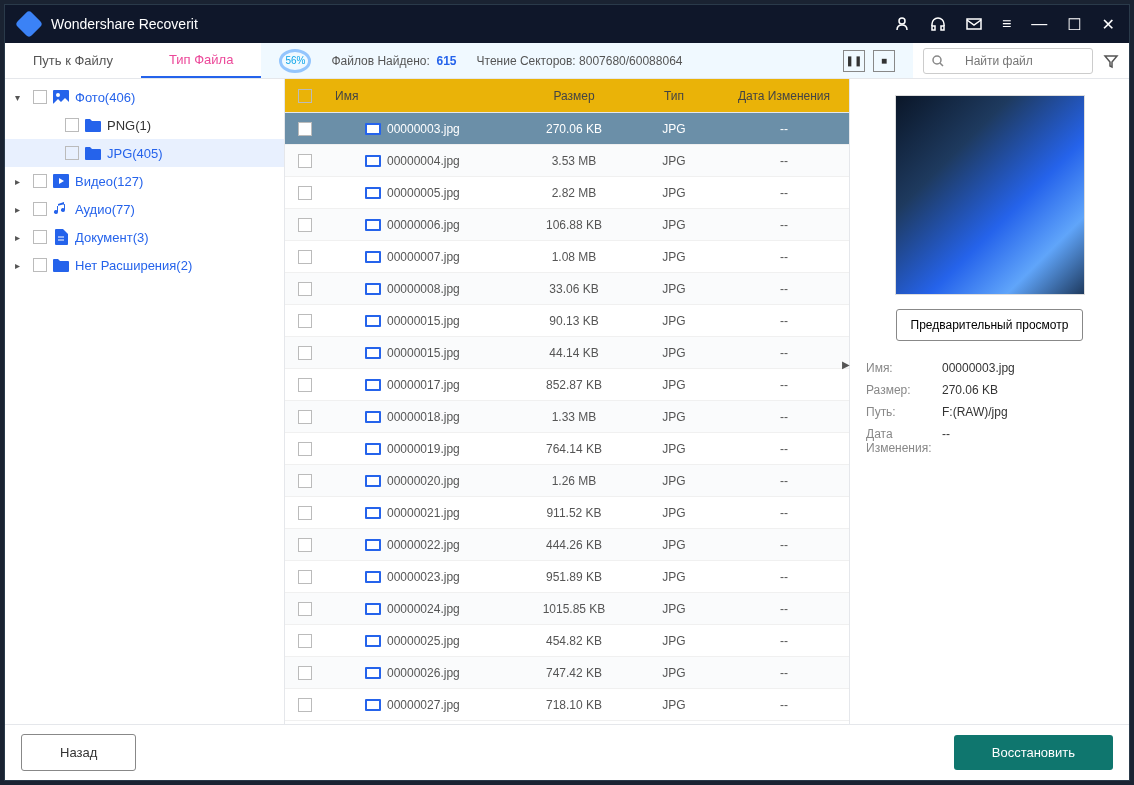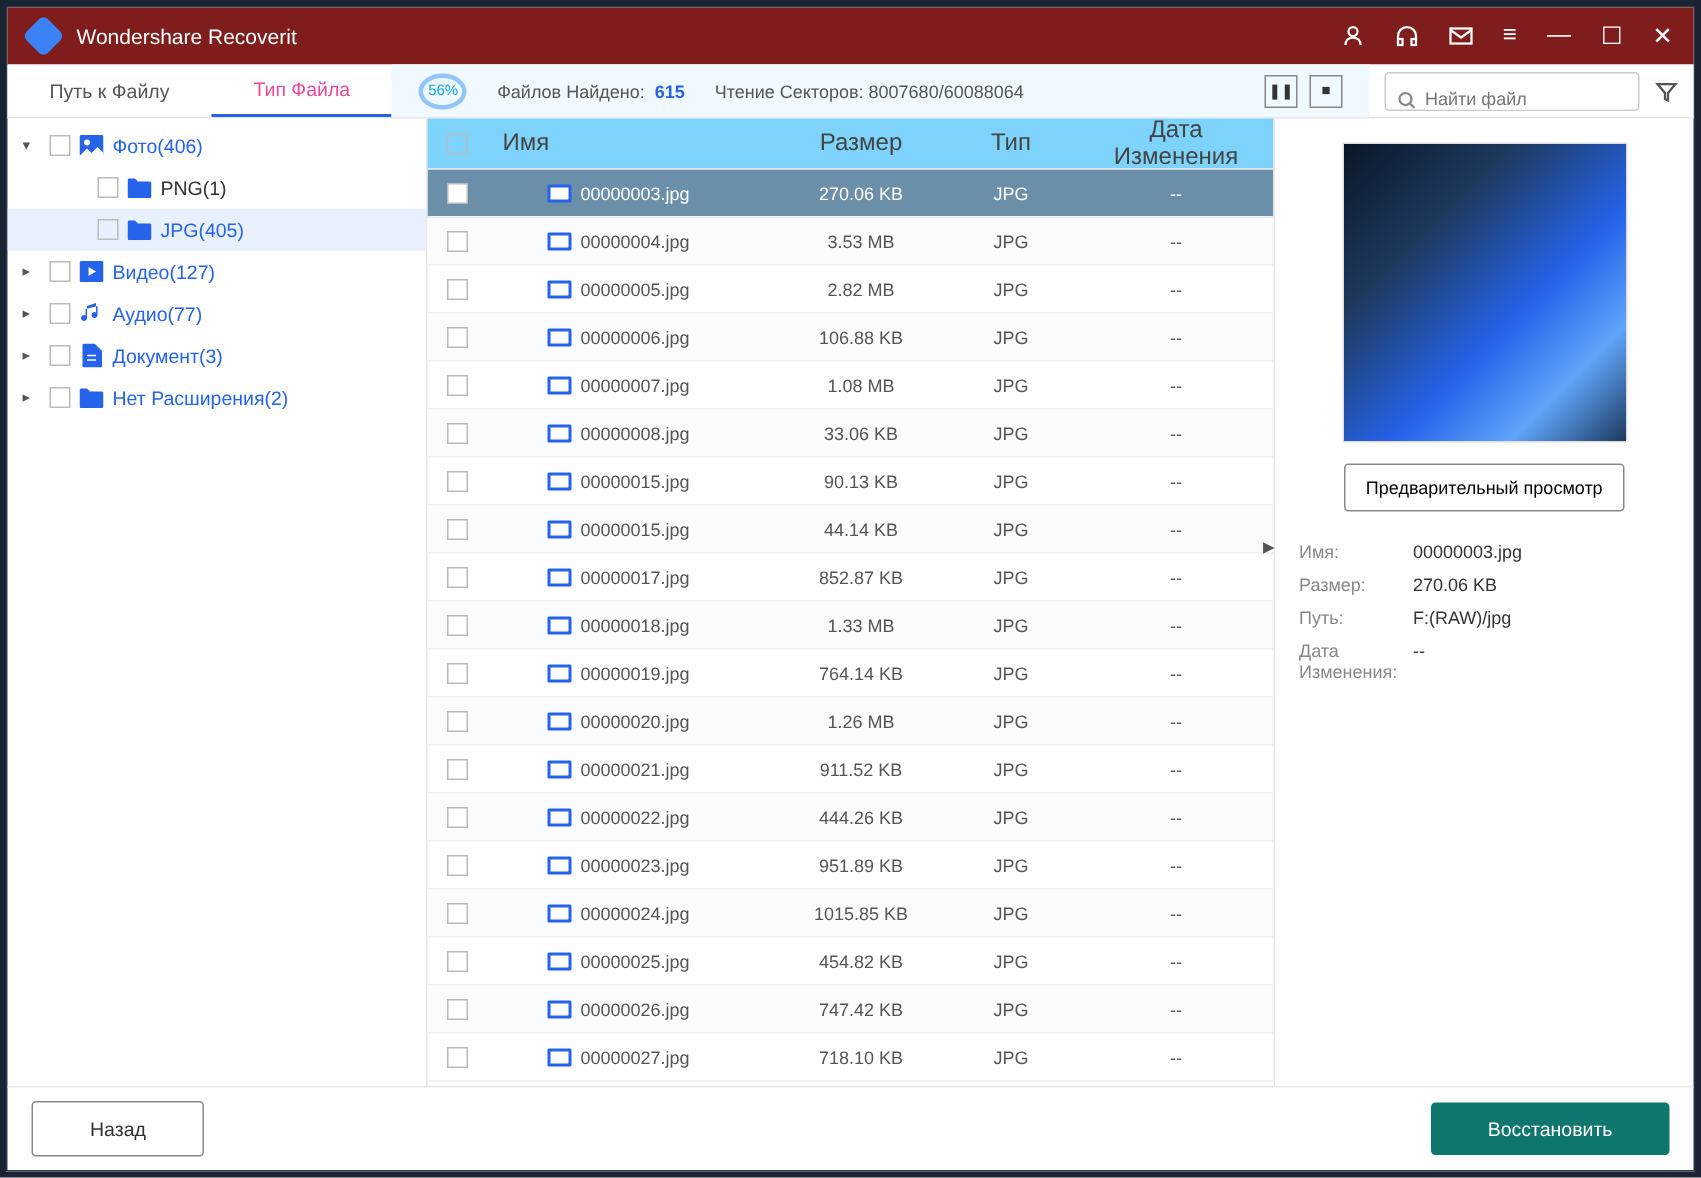--- a/index.html
+++ b/index.html
@@ -1,46 +1,46 @@
 <!DOCTYPE html>
 <html><head>
 <meta charset="utf-8">
 <style>
 *{margin:0;padding:0;box-sizing:border-box;font-family:Arial,sans-serif}
 body{width:1134px;height:785px;background:#1a2332;overflow:hidden;padding:4px}
 .window{width:100%;height:100%;background:#fff;display:flex;flex-direction:column;border:1px solid #2a3a4a}
-.titlebar{height:38px;background:#7f1d1d;display:flex;align-items:center;padding:0 14px;color:#fff}
+.titlebar{height:38px;background:#0f172a;display:flex;align-items:center;padding:0 14px;color:#fff}
 .logo{width:20px;height:20px;background:#3b82f6;transform:rotate(45deg);margin-right:12px;border-radius:4px}
 .title{font-size:14px;flex:1}
 .titlebtns{display:flex;gap:20px;align-items:center}
 .titlebtns span{color:#fff;cursor:pointer;font-size:16px}
 .topbar{height:36px;background:#fff;border-bottom:1px solid #e5e7eb;display:flex;align-items:center}
 .tab{padding:0 28px;height:100%;display:flex;align-items:center;font-size:13px;color:#555;cursor:pointer}
 .tab.active{color:#ec4899;border-bottom:2px solid #2563eb}
 .progress{display:flex;align-items:center;padding:0 18px;gap:20px;font-size:12px;color:#333;background:#f0f9ff;height:100%;flex:1}
 .pcircle{width:32px;height:24px;border-radius:50%;border:3px solid #93c5fd;display:flex;align-items:center;justify-content:center;font-size:10px;color:#0ea5e9;position:relative}
 .plabel{color:#555}
 .plabel b{color:#2563eb;font-weight:bold}
 .pbtns{display:flex;gap:8px;margin-left:auto}
 .pbtn{width:22px;height:22px;border:1px solid #888;display:flex;align-items:center;justify-content:center;cursor:pointer;font-size:10px}
-.searchbox{width:170px;height:26px;border:1px solid #ccc;border-radius:3px;display:flex;align-items:flex-end;padding:0 8px;margin:0 10px;gap:6px}
+.searchbox{width:170px;height:26px;border:1px solid #ccc;border-radius:3px;display:flex;align-items:center;padding:0 8px;margin:0 10px;gap:21px}
 .searchbox input{border:none;outline:none;font-size:12px;width:100%}
 .filtericon{margin-right:10px;cursor:pointer;font-size:14px;color:#555}
 .content{flex:1;display:flex;min-height:0}
 .sidebar{width:280px;border-right:1px solid #e5e7eb;overflow:auto;padding-top:4px}
 .treeitem{display:flex;align-items:center;padding:6px 10px;gap:6px;font-size:13px;color:#333;cursor:pointer}
 .treeitem.active{background:#e8f0fe;color:#2563eb}
 .treeitem.child{padding-left:60px}
 .treeitem.bold{color:#2563eb;font-weight:500}
 .tcaret{width:12px;color:#555;font-size:10px}
 .tcheck{width:14px;height:14px;border:1px solid #bbb}
 .ticon{width:16px;height:16px;display:flex;align-items:center;justify-content:center;font-size:12px}
 .main{flex:1;display:flex;min-height:0}
 .filelist{flex:1;display:flex;flex-direction:column;min-height:0}
-.header{display:flex;height:34px;background:#7dd3fc;border-bottom:1px solid #e5e7eb;font-size:16px;color:#444;align-items:center}
+.header{display:flex;height:34px;background:#eab308;border-bottom:1px solid #e5e7eb;font-size:12px;color:#444;align-items:center}
 .header>div{padding:0 10px}
 .cck{width:40px;display:flex;justify-content:center}
 .cname{flex:1;padding-left:40px}
 .csize{width:110px;text-align:center}
 .ctype{width:90px;text-align:center}
 .cdate{width:130px;text-align:center}
 .rows{flex:1;overflow-y:auto}
 .row{display:flex;height:32px;align-items:center;font-size:12px;color:#555;border-bottom:1px solid #f0f0f0}
 .row:nth-child(even){background:#fafbfc}
 .row.selected{background:#6b8fa8;color:#fff}

